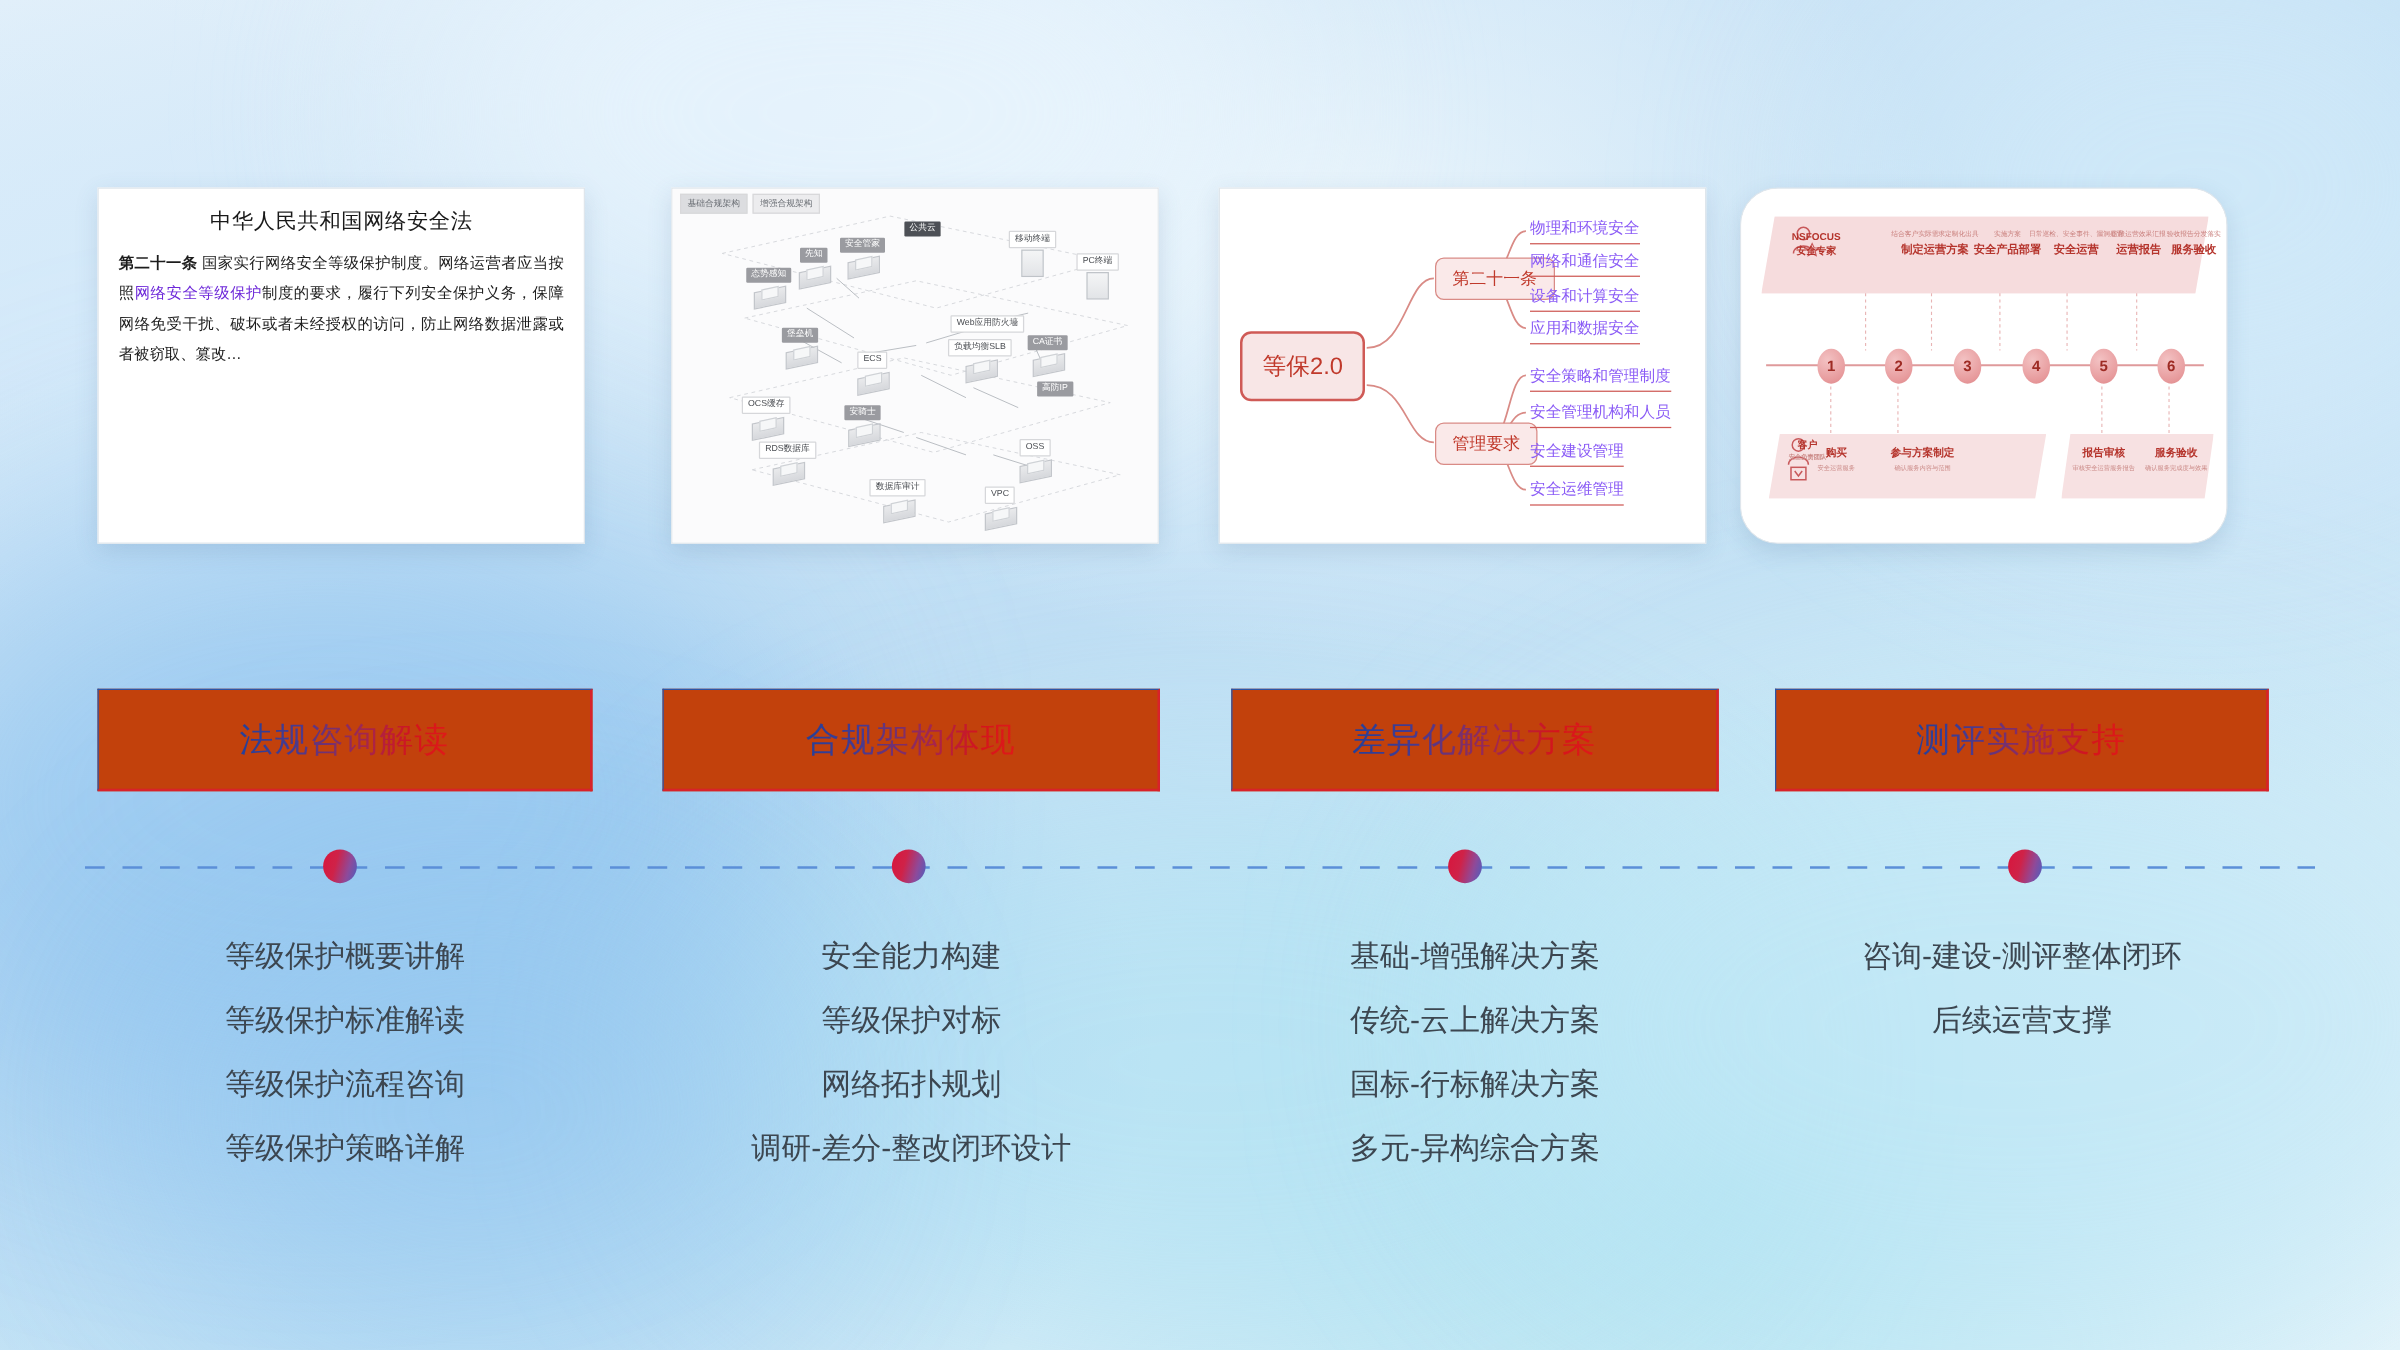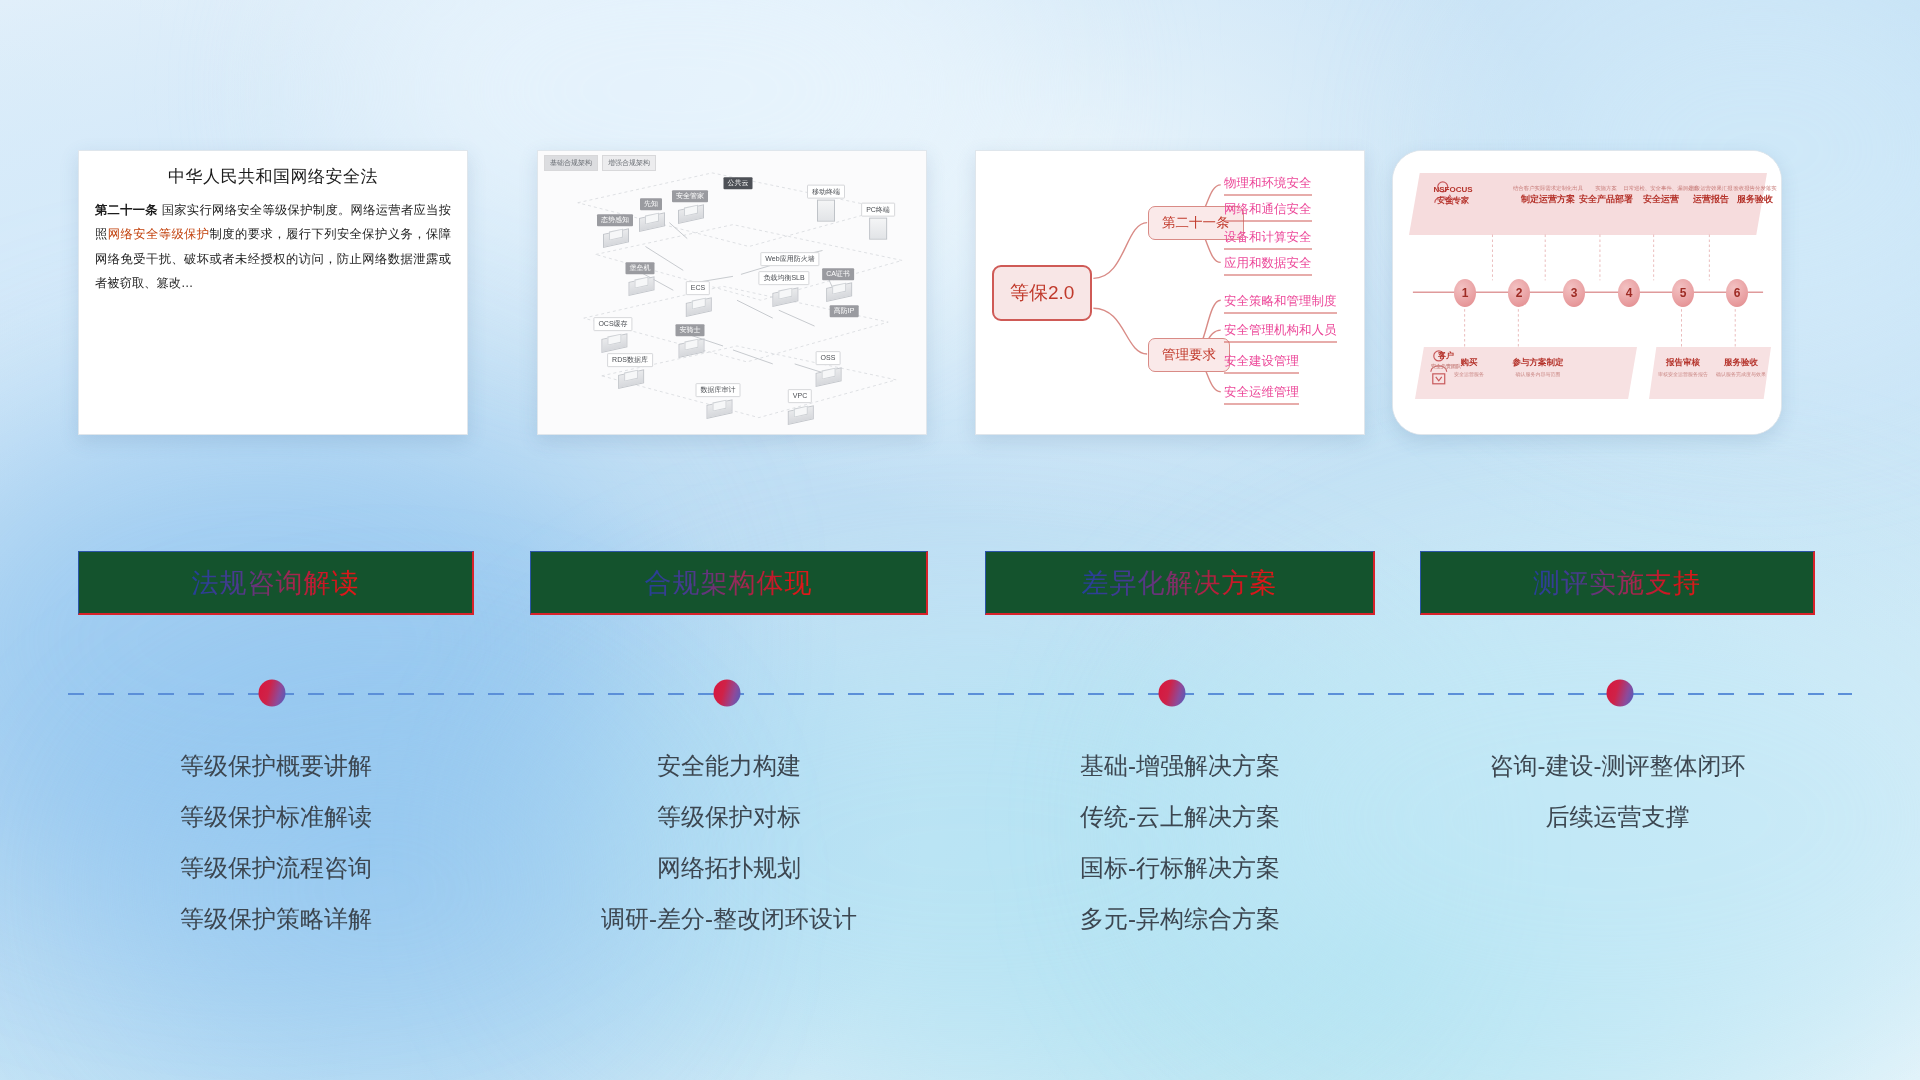--- a/index.html
+++ b/index.html
@@ -81,21 +81,21 @@
     margin-bottom: 11px;
   }
   .law-para {
     font-size: 12.3px;
     line-height: 1.95;
     color: #1c1c1c;
     text-align: justify;
   }
   .law-para + .law-para { margin-top: 2px; }
   .law-art { font-weight: bold; }
-  .law-red { color: #c2410c; font-family: Liberation Mono, monospace; }
+  .law-red { color: #6d28d9; font-family: Liberation Mono, monospace; }
 
   
   .arch {
     position: relative;
     width: 100%;
     height: 100%;
     background: #fbfbfc;
   }
   .arch-tabs {
     position: absolute;
@@ -196,21 +196,21 @@
   .mind-branch {
     padding: 7px 13px;
     font-size: 13.5px;
     border: 1.6px solid #d98b86;
     border-radius: 7px;
     background: #fae9e9;
     color: #c0392b;
   }
   .mind-leaf {
     font-size: 12.5px;
-    color: #ec4899;
+    color: #8b5cf6;
     padding-bottom: 3px;
     border-bottom: 1.6px solid #cf5a56;
   }
 
   
   .nsf {
     position: relative;
     width: 100%;
     height: 100%;
     background: #ffffff;
@@ -311,22 +311,22 @@
   .label-row {
     position: absolute;
     top: 551px;
     left: 0;
     width: 1920px;
     height: 82px;
   }
   .label-box {
     position: absolute;
     top: 0;
-    height: 64px;
-    background: #14532d;
+    height: 82px;
+    background: #c2410c;
     border-top: 1px solid #2b55a8;
     border-left: 1px solid #2b55a8;
     border-right: 2px solid #d8222a;
     border-bottom: 2px solid #d8222a;
     display: flex;
     align-items: center;
     justify-content: center;
   }
   .label-box-1 { left: 78px;   width: 396px; }
   .label-box-2 { left: 530px;  width: 398px; }

